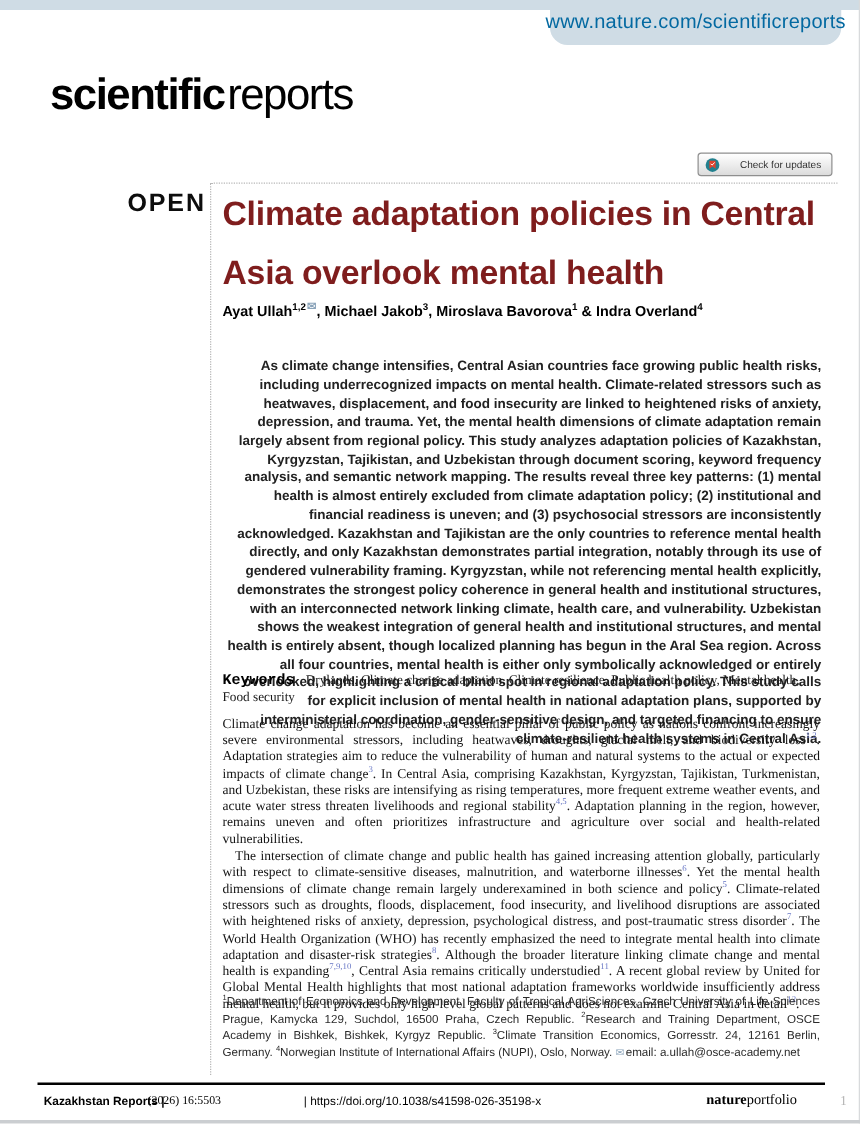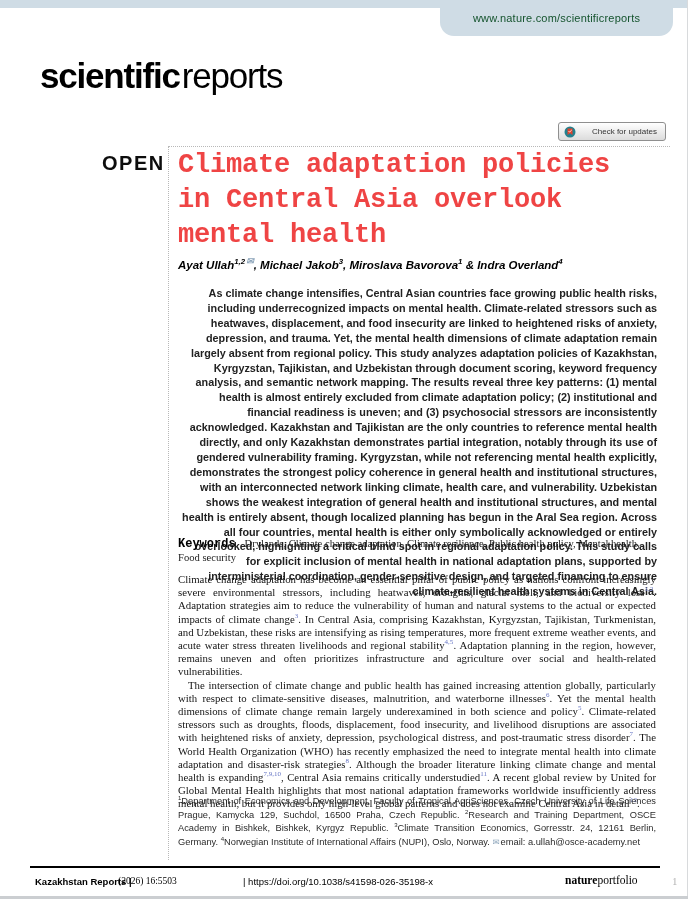--- a/index.html
+++ b/index.html
@@ -6,21 +6,21 @@
   #page{position:relative;width:688px;height:899px;background:#ffffff;overflow:hidden;
         font-family:"Liberation Sans",sans-serif;color:#1a1a1a;}
   
   .edge-bottom{position:absolute;left:0;right:0;bottom:0;height:3px;background:#cbced1;}
   .edge-right{position:absolute;top:0;right:0;bottom:0;width:1px;background:#d8dadc;}
 
   
   .top-strip{position:absolute;left:0;top:0;width:688px;height:8px;background:#cfdce5;}
   .url-tab{position:absolute;left:440px;top:0;width:233px;height:36px;background:#cfdce5;
            border-radius:0 0 14px 14px;display:flex;align-items:center;justify-content:center;}
-  .url-tab span{font-size:11px;color:#14532d;letter-spacing:0.2px;}
+  .url-tab span{font-size:16px;color:#0369a1;letter-spacing:0.2px;}
 
   
   .logo{position:absolute;left:40px;top:56px;font-size:35px;letter-spacing:-1.2px;color:#000;}
   .logo .b{font-weight:bold;}
   .logo .r{font-weight:normal;margin-left:2px;}
 
   
   .check-badge{position:absolute;left:558px;top:122px;width:108px;height:19px;
                border:1px solid #8f8f8f;border-radius:3px;
                background:linear-gradient(#ffffff,#dcdcdc);
@@ -28,24 +28,24 @@
   .check-badge svg{width:12px;height:12px;flex:0 0 auto;}
   .check-badge span{font-size:8px;color:#333;white-space:nowrap;}
 
   
   .dot-h{position:absolute;left:168px;top:146px;width:502px;border-top:1px dotted #b8b8b8;height:0;}
   .dot-v{position:absolute;left:168px;top:146px;height:714px;border-left:1px dotted #b8b8b8;width:0;}
 
   .open-label{position:absolute;left:102px;top:152px;font-size:20px;font-weight:bold;
               letter-spacing:1.5px;color:#0d0d0d;}
 
-  .title{position:absolute;left:178px;top:148px;width:474px;font-size:27px;line-height:35px;
-         font-weight:bold;color:#ef4444;letter-spacing:-0.2px;font-family:Liberation Mono, monospace;}
+  .title{position:absolute;left:178px;top:148px;width:474px;font-size:27px;line-height:47px;
+         font-weight:bold;color:#7f1d1d;letter-spacing:-0.2px;}
 
-  .authors{position:absolute;left:178px;top:256px;width:477px;font-size:11.5px;font-weight:bold;color:#000;font-style:italic;}
+  .authors{position:absolute;left:178px;top:240px;width:477px;font-size:11.5px;font-weight:bold;color:#000;}
   .authors sup.ref{color:#000;font-size:0.68em;}
   .authors .env{font-size:9px;color:#8ba4ba;vertical-align:super;margin-left:1px;}
 
   .abstract{position:absolute;left:178px;top:286px;width:479px;font-size:10.8px;line-height:14.9px;
             font-weight:bold;color:#222;text-align:right;}
 
   .keywords{position:absolute;left:178px;top:537px;width:479px;font-size:10.6px;line-height:14px;
             font-family:"Liberation Serif",serif;color:#1a1a1a;}
   .keywords .kw-label{font-family:Liberation Mono, monospace;font-weight:bold;font-size:12px;
             margin-right:9px;color:#000;}

